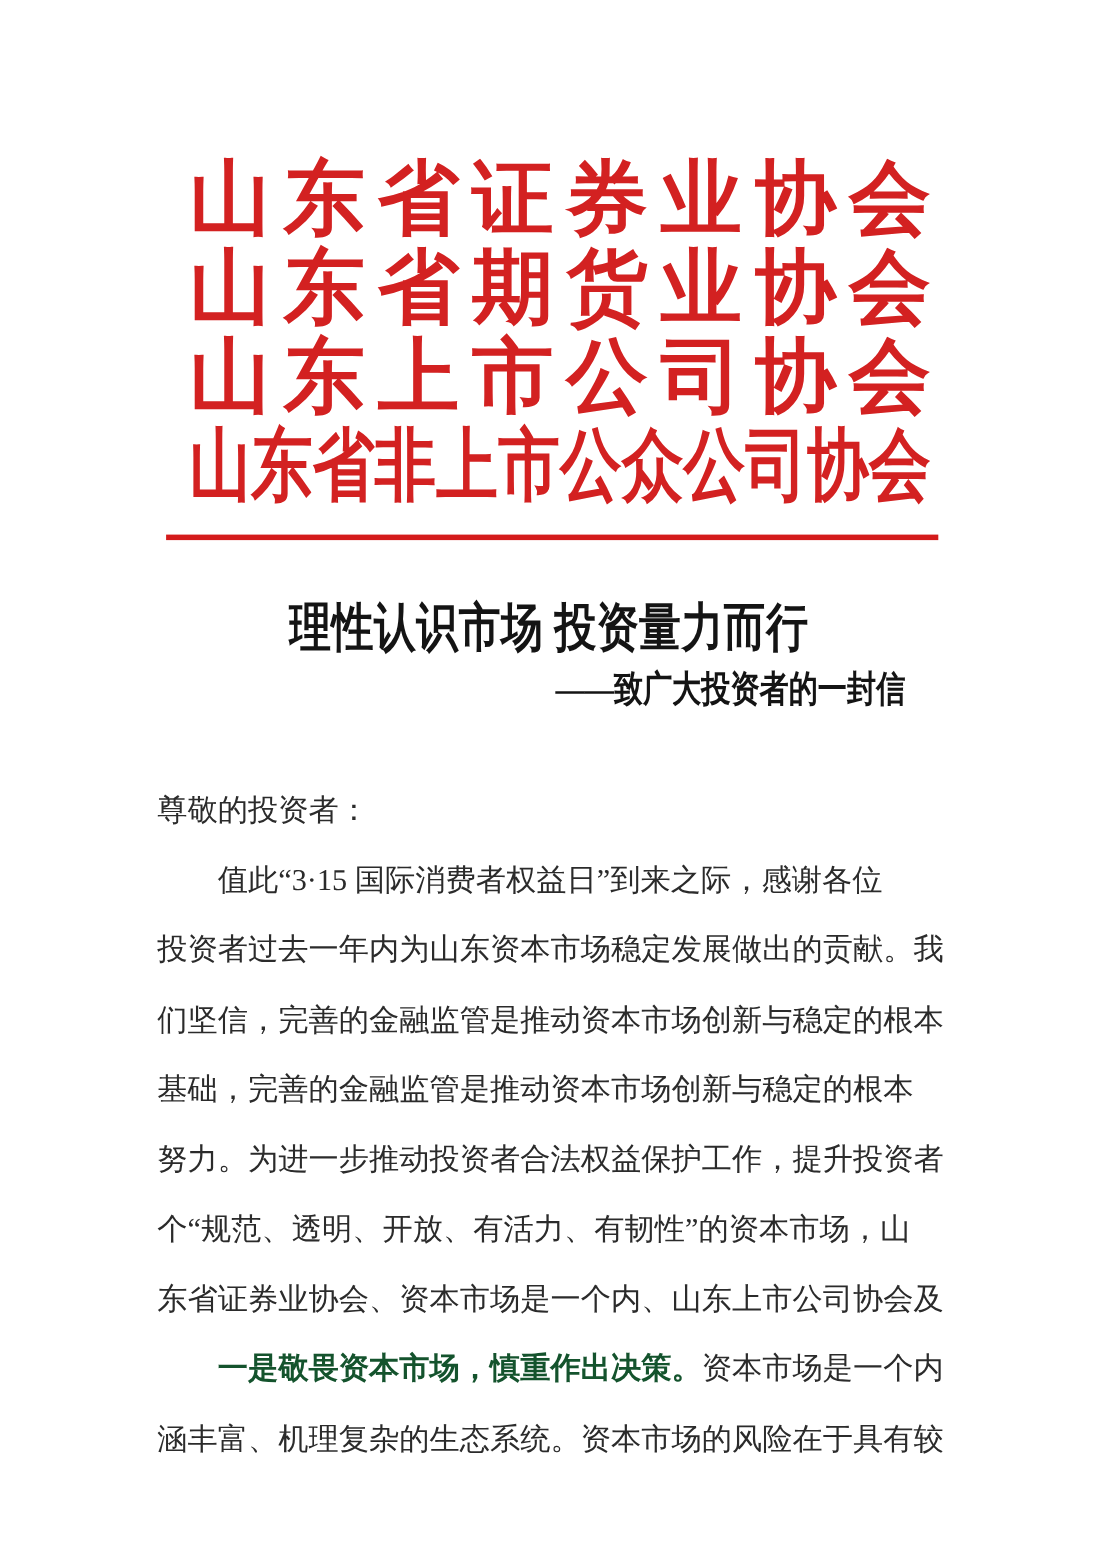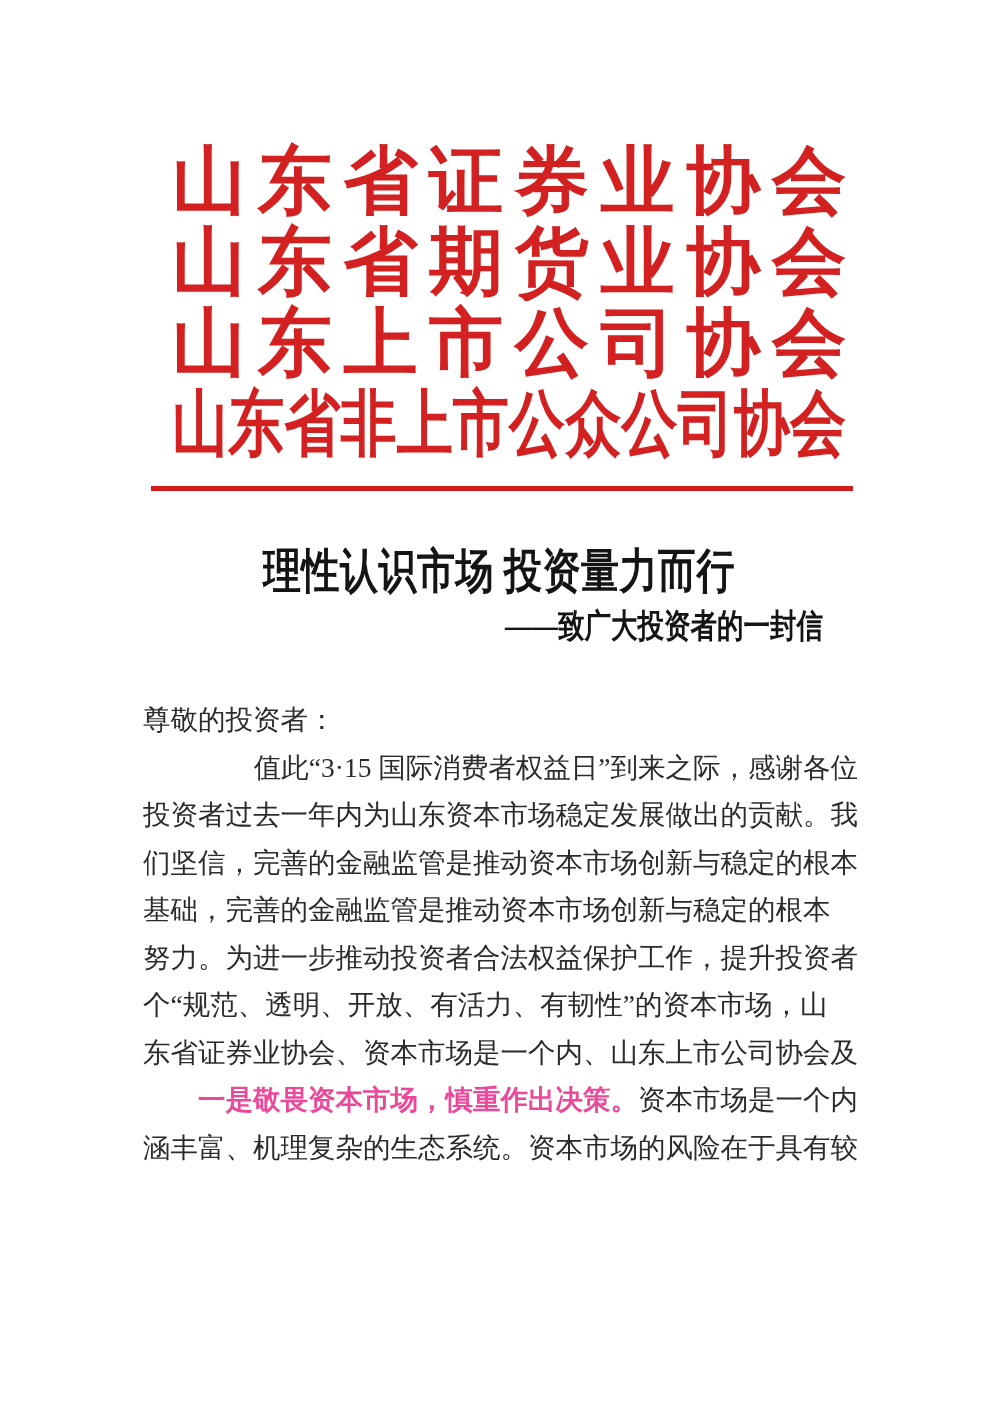--- a/index.html
+++ b/index.html
@@ -84,23 +84,24 @@
     left: 143px;
     width: 715px;
     font-size: 27.5px;
     color: #2b2b2b;
   }
   .body-line {
     height: 47.5px;
     line-height: 47.5px;
     white-space: nowrap;
     letter-spacing: 0;
+    margin-top: 16px;
   }
-  .body-line.indent { padding-left: 55px; text-align: right; }
-  .body-line .bold { font-weight: 700; color: #ec4899; }
+  .body-line.indent { padding-left: 55px; }
+  .body-line .bold { font-weight: 700; color: #14532d; }
 </style>
 </head>
 <body>
 
 <div id="page">
 
   <div id="letterhead" style="color: rgb(211, 33, 33);">
       <div class="org-line">
         <span>山</span>
         <span>东</span>

